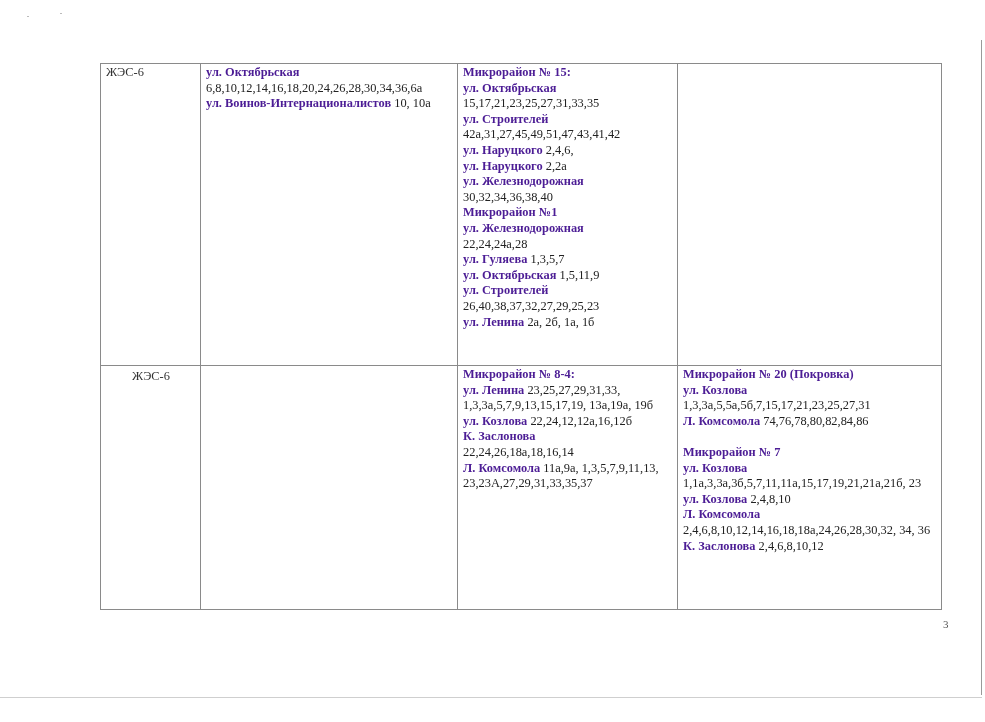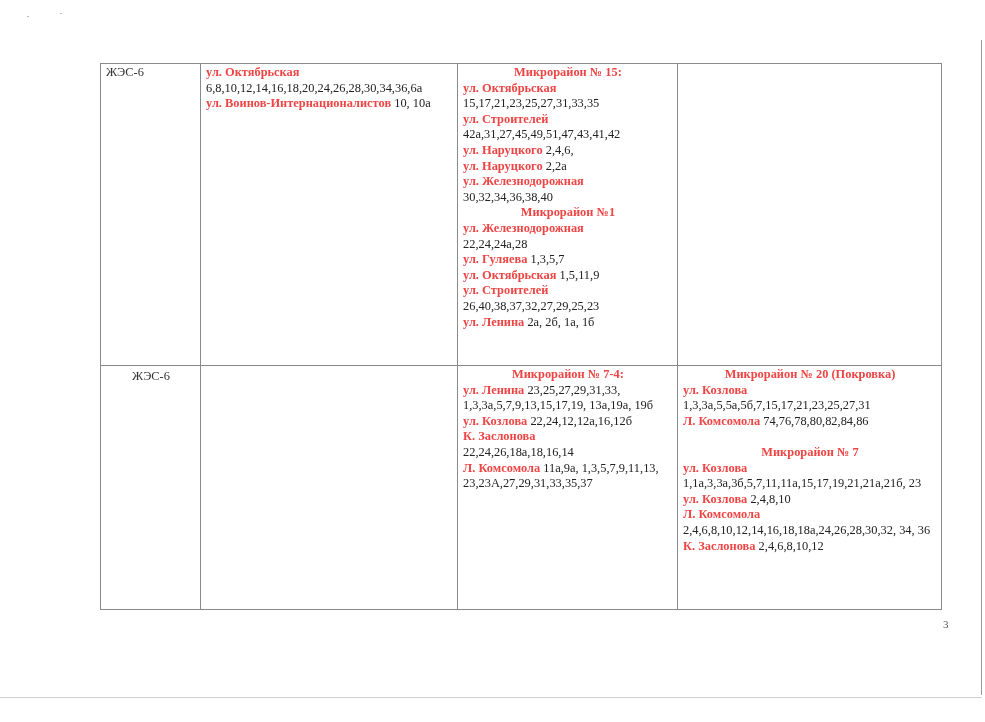--- a/index.html
+++ b/index.html
@@ -15,21 +15,21 @@
     border-collapse:collapse; table-layout:fixed;
     font-size:12.4px; line-height:15.6px;
   }
   table.doc td { border:1px solid #8a8a8a; vertical-align:top; padding:1px 4px 0 5px; }
   col.c1 { width:100px; } col.c2 { width:257px; } col.c3 { width:220px; } col.c4 { width:264px; }
   tr.r1 td { height:300px; }
   tr.r2 td { height:240px; }
   .org { color:#333; }
   .org.center { text-align:center; padding-top:3px; }
   .blk { display:block; }
-  b { font-weight:bold; color:#ef4444;text-align:center; }
+  b { font-weight:bold; color:#4c1d95; }
   .spacer { display:block; height:15.6px; }
   .page-num { position:absolute; left:943px; top:618px; font-size:11px; color:#555; }
 </style>
 </head>
 <body>
 
 <div class="speck" style="left:27px;top:16px;"></div>
 <div class="speck" style="left:60px;top:13px;"></div>
 <div class="page-edge-right"></div>
 <div class="page-edge-bottom"></div>
@@ -65,21 +65,21 @@
       <span class="blk"><b>ул. Ленина</b> <span>2а, 2б, 1а, 1б</span></span>
     </td>
     <td></td>
   </tr>
   <tr class="r2">
     <td class="org center">
       <span>ЖЭС-6</span>
     </td>
     <td></td>
     <td>
-      <b class="blk">Микрорайон № 7-4:</b>
+      <b class="blk">Микрорайон № 8-4:</b>
       <span class="blk"><b>ул. Ленина</b> <span>23,25,27,29,31,33, 1,3,3а,5,7,9,13,15,17,19, 13а,19а, 19б</span></span>
       <span class="blk"><b>ул. Козлова</b> <span>22,24,12,12а,16,12б</span></span>
       <span class="blk"><b>К. Заслонова</b><br><span>22,24,26,18а,18,16,14</span></span>
       <span class="blk"><b>Л. Комсомола</b> <span>11а,9а, 1,3,5,7,9,11,13, 23,23А,27,29,31,33,35,37</span></span>
     </td>
     <td>
       <b class="blk">Микрорайон № 20 (Покровка)</b>
       <span class="blk"><b>ул. Козлова</b><br><span>1,3,3а,5,5а,5б,7,15,17,21,23,25,27,31</span></span>
       <span class="blk"><b>Л. Комсомола</b> <span>74,76,78,80,82,84,86</span></span>
       <span class="spacer"></span>

